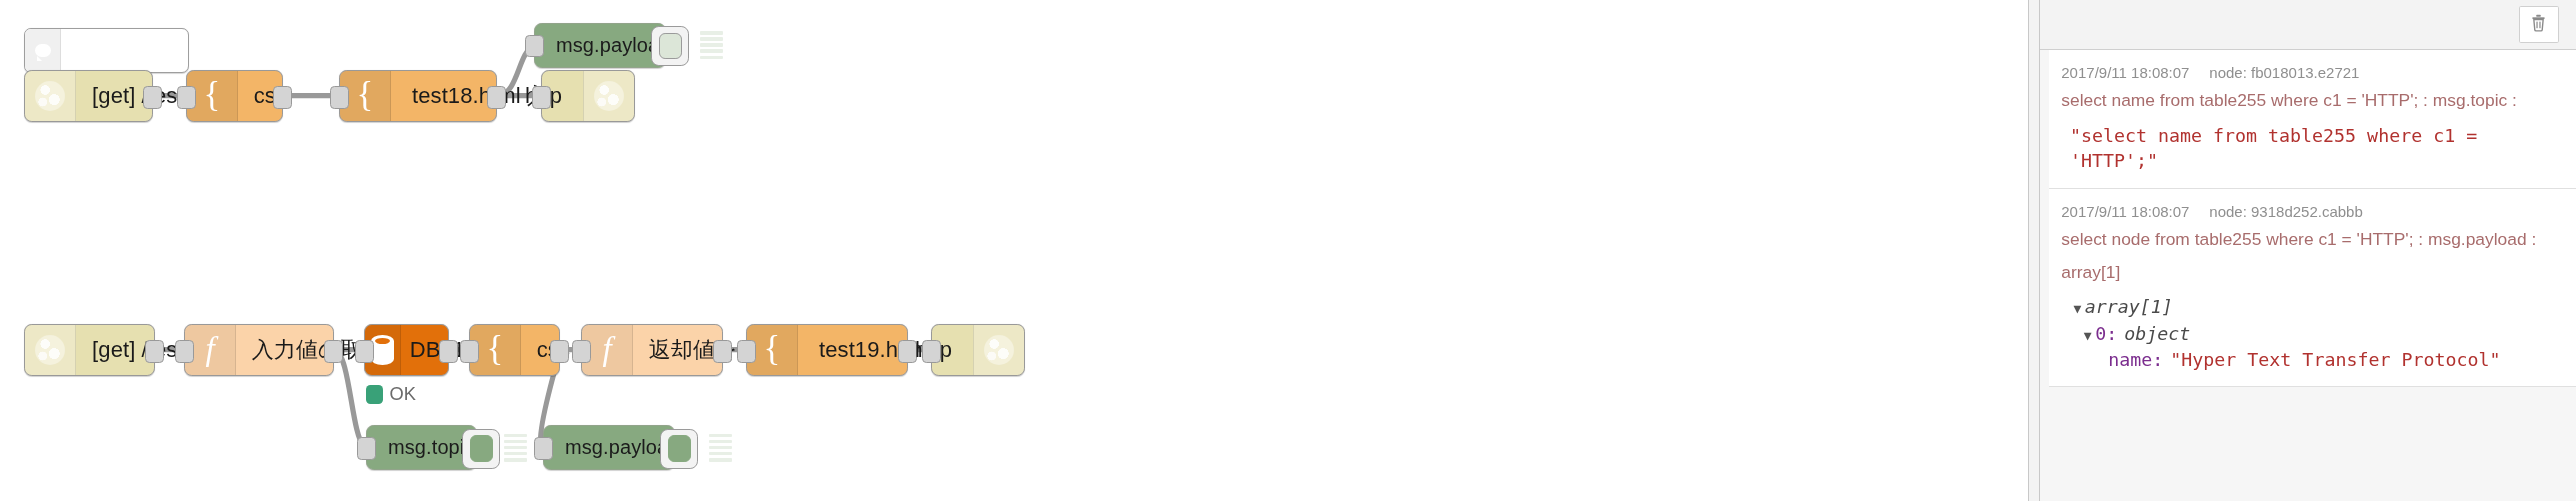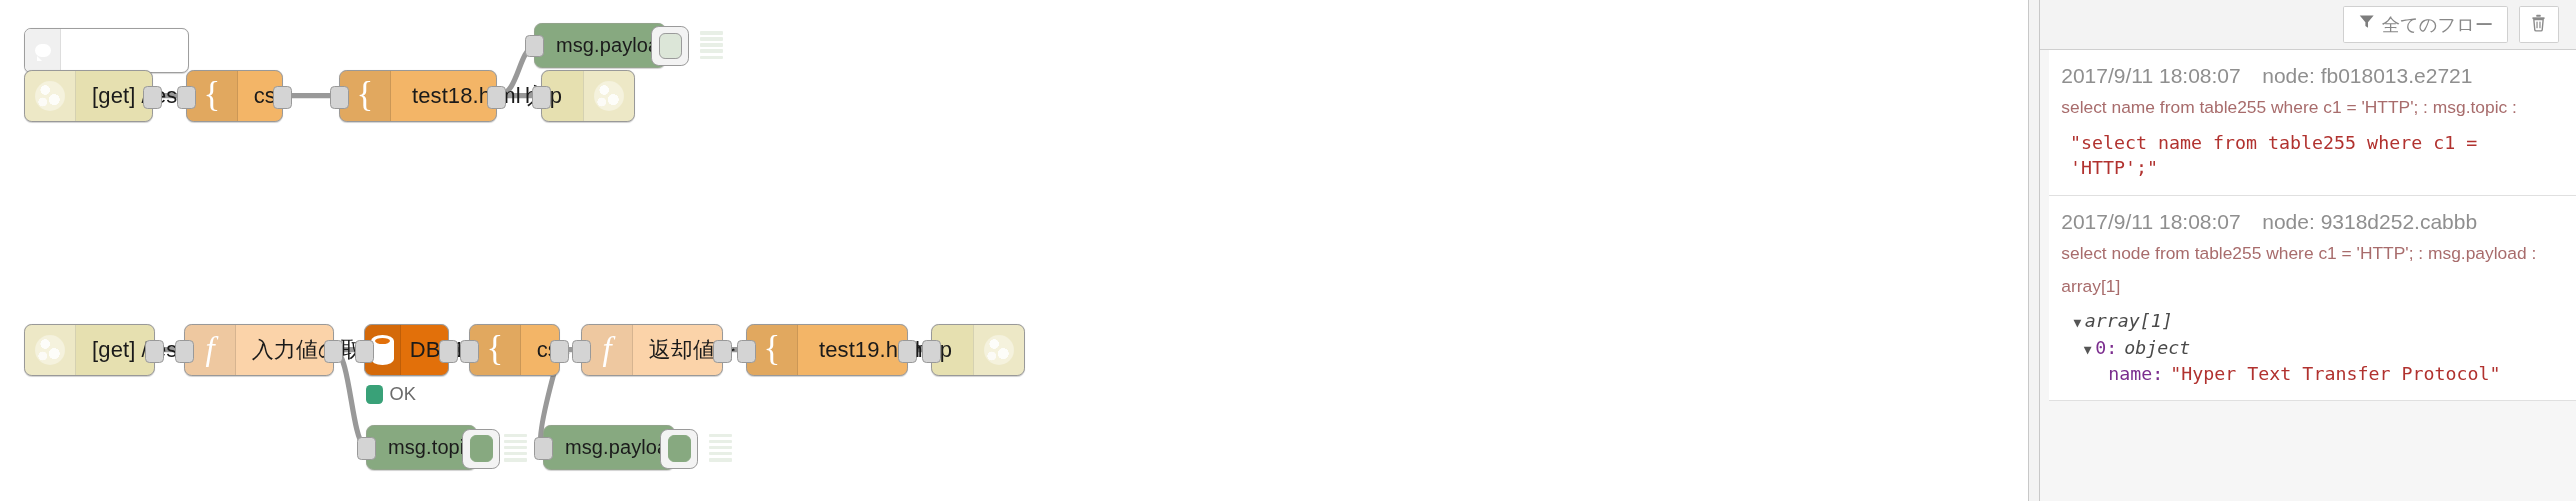--- a/index.html
+++ b/index.html
@@ -290,21 +290,21 @@
     padding-left: 8.7px;
     box-sizing: border-box;
   }
   .dbg-msg {
     background: #ffffff;
     border-bottom: 0.9px solid #e0e0e0;
     padding: 8.7px 12.2px 12.2px 12.2px;
     box-sizing: border-box;
   }
   .dbg-head {
-    font-size: 21px;
+    font-size: 15px;
     color: #8f8f8f;
     white-space: nowrap;
     padding: 5.2px 0 3.5px 0;
   }
   .dbg-head .nodeid { margin-left: 15.7px; color: #8f8f8f; }
   .dbg-topic {
     font-size: 17.4px;
     color: #a86c6c;
     line-height: 1.9;
     word-break: break-word;
@@ -532,28 +532,20 @@
         </span>
     </div>
 
   </div>
 
   <div id="sidebar">
     <div class="sb-gutter"></div>
     <div class="sb-body">
 
       <div class="sb-toolbar">
-        <div class="tb-btn">
-          <span class="svgicon">
-            <svg width="17.4" height="17.4" viewBox="0 0 20 20" aria-hidden="true">
-              <path d="M2 3 H18 L11.5 10.5 V17 L8.5 15 V10.5 Z" fill="#7d7d7d"></path>
-            </svg>
-          </span>
-          <span>全てのフロー</span>
-        </div>
         <div class="tb-btn icon-only">
           <span class="svgicon">
             <svg width="19" height="21" viewBox="0 0 22 24" aria-hidden="true">
               <rect x="4" y="6" width="14" height="2" fill="#8a8a8a"></rect>
               <rect x="8.5" y="3" width="5" height="2.4" rx="0.6" fill="#8a8a8a"></rect>
               <path d="M5.6 8.5 H16.4 L15.3 20.5 A1.4 1.4 0 0 1 13.9 21.7 H8.1 A1.4 1.4 0 0 1 6.7 20.5 Z" fill="none" stroke="#8a8a8a" stroke-width="1.6"></path>
               <rect x="8.6" y="11" width="1.4" height="7.6" fill="#8a8a8a"></rect>
               <rect x="12" y="11" width="1.4" height="7.6" fill="#8a8a8a"></rect>
             </svg>
           </span>

